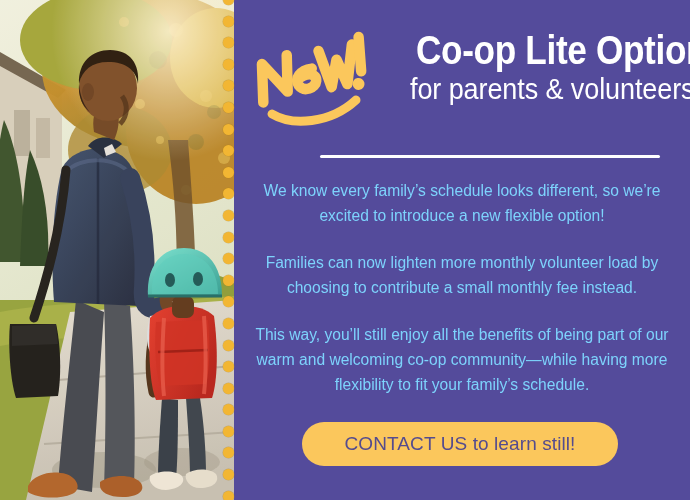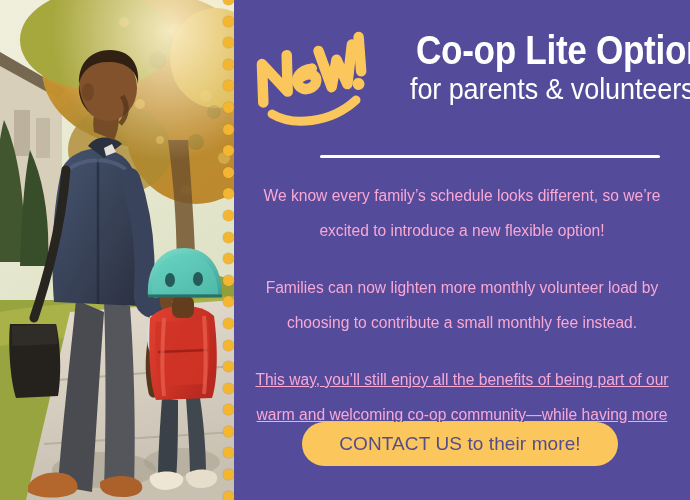--- a/index.html
+++ b/index.html
@@ -82,26 +82,26 @@
 
   .rule{
     position:absolute;left:86px;top:155px;width:340px;height:3px;
     background:#FFFFFF;border-radius:2px;
   }
 
   
   .body-copy{
     position:absolute;left:6px;top:178px;width:444px;
     text-align:center;
-    color:#f9a8d4;
+    color:#7dd3fc;
     font-size:15.6px;
-    line-height:35px;
+    line-height:25px;
   }
   .body-copy p{margin:0 0 22px 0;}
-  .body-copy p:last-child{margin-bottom:0;text-decoration:underline;}
+  .body-copy p:last-child{margin-bottom:0;}
 
   
   .cta{
     position:absolute;left:68px;top:422px;
     width:316px;height:44px;
     background:#FBC75C;
     border:none;border-radius:22px;
     color:#554C8E;
     font-size:19px;
     font-family:"Liberation Sans", sans-serif;
@@ -339,17 +339,17 @@
 
     <div class="rule"></div>
 
     <div class="body-copy">
       <p>We know every family’s schedule looks different, so we’re excited to introduce a new flexible option!</p>
       <p>Families can now lighten more monthly volunteer load by choosing to contribute a small monthly fee instead.</p>
       <p>This way, you’ll still enjoy all the benefits of being part of our warm and welcoming co-op community—while having more flexibility to fit your family’s schedule.</p>
     </div>
 
     <button class="cta" type="button">
-      <span class="cta-strong">CONTACT US to their more!</span>
+      <span class="cta-strong">CONTACT US to learn still!</span>
     </button>
 
   </div>
 </div>
 
 </body></html>

